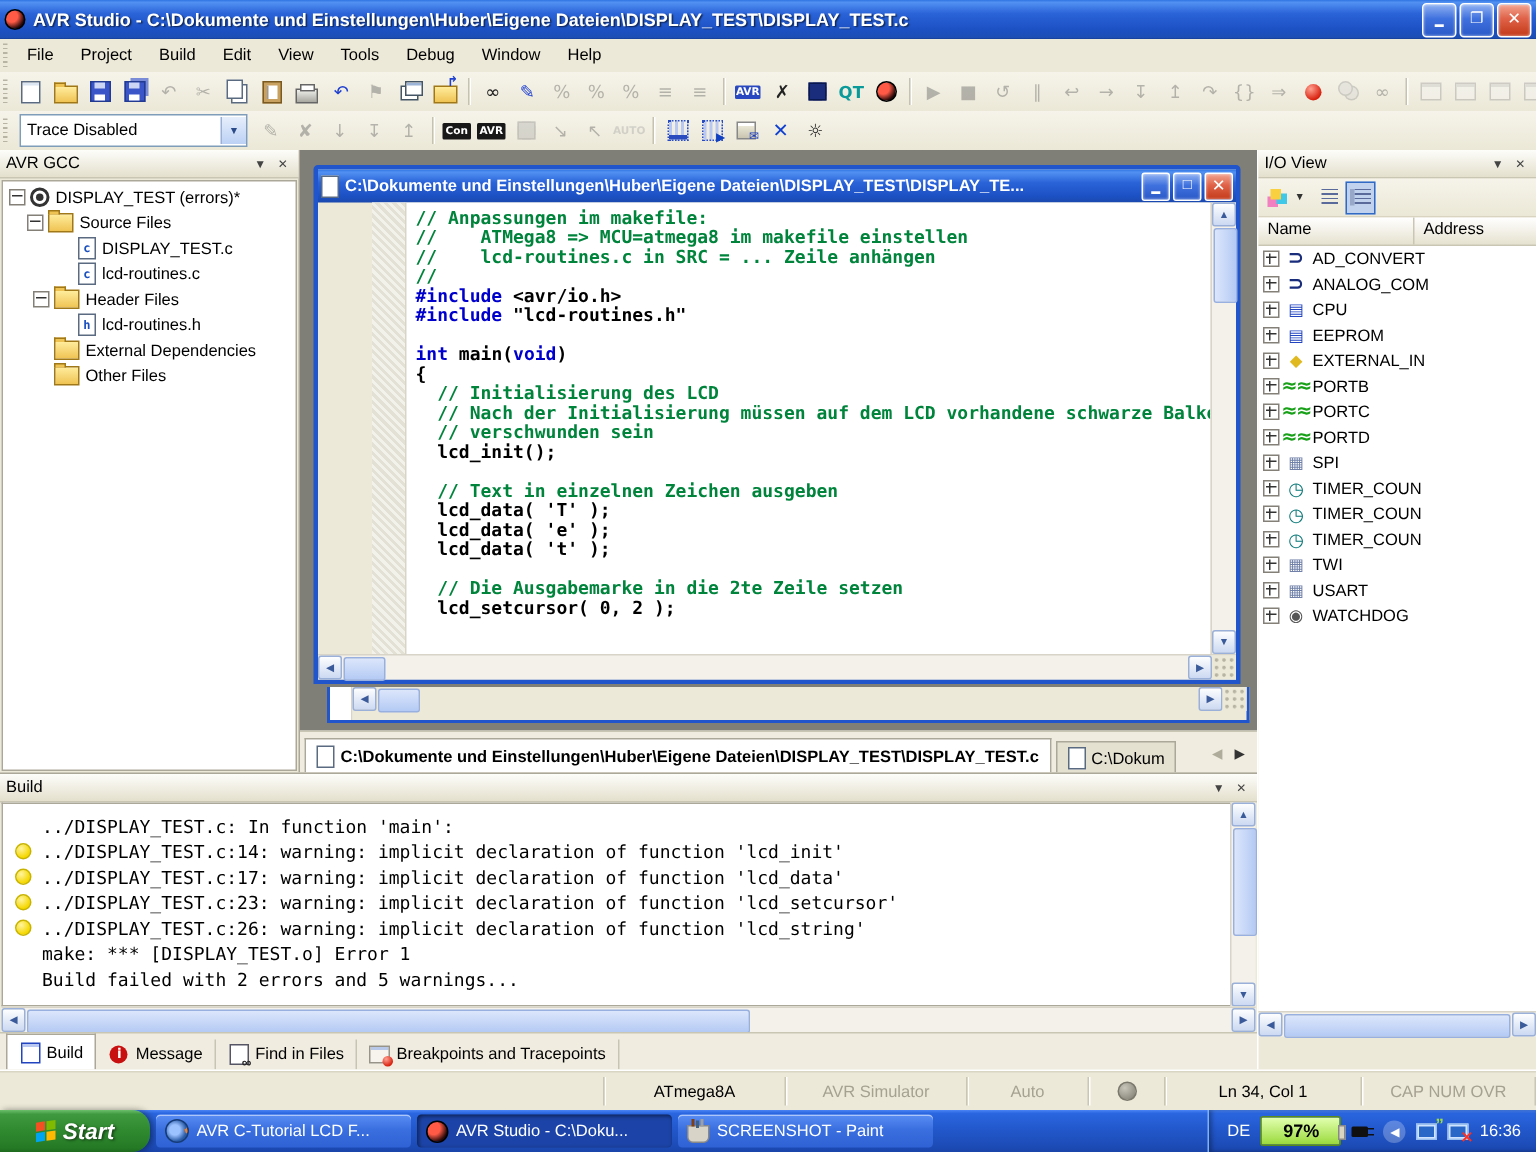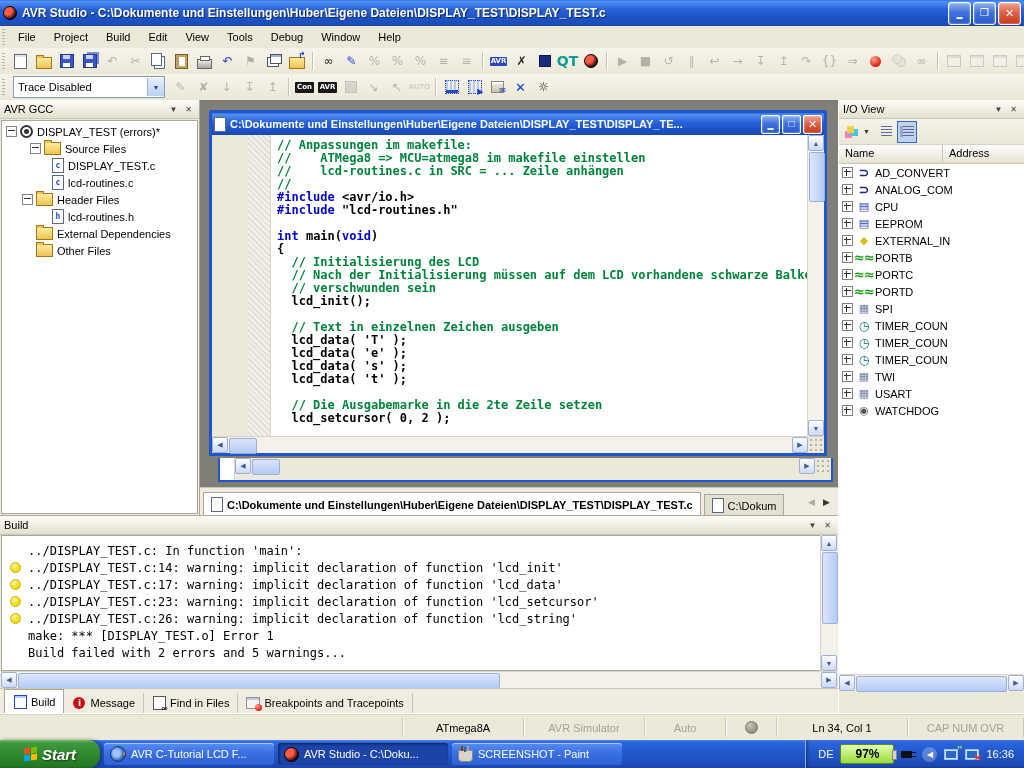--- a/index.html
+++ b/index.html
@@ -31,21 +31,21 @@
   #toolbar1{top:48px;} #toolbar2{top:74px;}
   .tbtn{width:22px;height:21px;margin:0 0.5px;border-radius:2px;display:flex;align-items:center;justify-content:center;flex:none;}
   .tbtn.dis{opacity:.40;filter:grayscale(90%);}
   .tsep{width:1px;height:18px;background:#c6c2b0;box-shadow:1px 0 0 #fff;margin:0 4px;flex:none;}
   .ic{display:inline-flex;width:16px;height:16px;align-items:center;justify-content:center;
     font-family:"DejaVu Sans",sans-serif;font-size:12px;line-height:1;color:#5a5a52;}
   .ic.glyph-blue{color:#2040d0;} .ic.glyph-dark{color:#222;} .ic.glyph-blue-bold{color:#1040d0;font-weight:bold;font-size:13px;}
   .ic.badge-blue,.ic.badge-black,.ic.badge-teal,.ic.badge-gray{font-size:7px;font-weight:bold;letter-spacing:0;}
   .ic.badge-blue{background:#2a48c0;color:#fff;padding:1px 1px;width:auto;height:auto;border-radius:1px;}
   .ic.badge-black{background:#181818;color:#fff;padding:2px 2px;width:auto;height:auto;border-radius:1px;}
-  .ic.badge-teal{color:#0a9a9a;font-size:14px;font-weight:bold;}
+  .ic.badge-teal{color:#0a9a9a;font-size:11px;font-weight:bold;}
   .ic.badge-gray{color:#a8a496;font-size:7px;}
   .ic.doc,.shape{display:inline-block;}
   .ic.doc{width:11px;height:13px;background:#fff;border:1px solid #5a6a80;box-shadow:inset 0 2px 0 #dce6f2;}
   .ic.folder{width:14px;height:10px;background:linear-gradient(#ffec9c,#efc353);border:1px solid #a07818;position:relative;top:2px;}
   .ic.folder::before{content:"";position:absolute;top:-3px;left:-1px;width:6px;height:2px;background:#efc353;border:1px solid #a07818;border-bottom:none;}
   .ic.folder-out{width:14px;height:10px;background:linear-gradient(#ffec9c,#efc353);border:1px solid #a07818;position:relative;top:2px;}
   .ic.folder-out::after{content:"↱";position:absolute;right:-2px;top:-7px;color:#2040d0;font-size:9px;font-weight:bold;}
   .ic.floppy,.ic.floppy-all{width:12px;height:12px;background:#3a55c8;border:1px solid #223a90;position:relative;}
   .ic.floppy::before,.ic.floppy-all::before{content:"";position:absolute;left:2px;top:0;width:7px;height:4px;background:#ccd6f4;}
   .ic.floppy::after,.ic.floppy-all::after{content:"";position:absolute;left:2px;bottom:0;width:7px;height:4px;background:#fff;}
@@ -429,21 +429,21 @@
       <span class="pt">AVR GCC</span>
       <span class="phbtn">▼</span>
       <span class="phbtn">✕</span>
     </div>
     <div id="tree">
         <div class="trow" style="padding-left:4px">
           <span class="exp minus"></span>
           <span class="ti ti-target"></span>
           <span>DISPLAY_TEST (errors)*</span>
         </div>
-        <div class="trow" style="padding-left:28px">
+        <div class="trow" style="padding-left:16px">
           <span class="exp minus"></span>
           <span class="ti ti-folder"></span>
           <span>Source Files</span>
         </div>
         <div class="trow" style="padding-left:36px">
           <span class="exp none"></span>
           <span class="ti fdoc">c</span>
           <span>DISPLAY_TEST.c</span>
         </div>
         <div class="trow" style="padding-left:36px">
@@ -508,21 +508,20 @@
               <div class="code-line"><span class="tok-k">int</span><span class="tok-p"> main(</span><span class="tok-k">void</span><span class="tok-p">)</span></div>
               <div class="code-line"><span class="tok-p">{</span></div>
               <div class="code-line"><span class="tok-c">  // Initialisierung des LCD</span></div>
               <div class="code-line"><span class="tok-c">  // Nach der Initialisierung müssen auf dem LCD vorhandene schwarze Balken</span></div>
               <div class="code-line"><span class="tok-c">  // verschwunden sein</span></div>
               <div class="code-line"><span class="tok-p">  lcd_init();</span></div>
               <div class="code-line">&nbsp;</div>
               <div class="code-line"><span class="tok-c">  // Text in einzelnen Zeichen ausgeben</span></div>
               <div class="code-line"><span class="tok-p">  lcd_data( 'T' );</span></div>
               <div class="code-line"><span class="tok-p">  lcd_data( 'e' );</span></div>
-              <div class="code-line"><span class="tok-p">  lcd_data( 's' );</span></div>
               <div class="code-line"><span class="tok-p">  lcd_data( 't' );</span></div>
               <div class="code-line">&nbsp;</div>
               <div class="code-line"><span class="tok-c">  // Die Ausgabemarke in die 2te Zeile setzen</span></div>
               <div class="code-line"><span class="tok-p">  lcd_setcursor( 0, 2 );</span></div>
             </div>
         </div>
         <div class="vsb">
           <span class="sbb">▲</span>
           <span class="vthumb" style="height:48px"></span>
           <span class="sbsp"></span>

